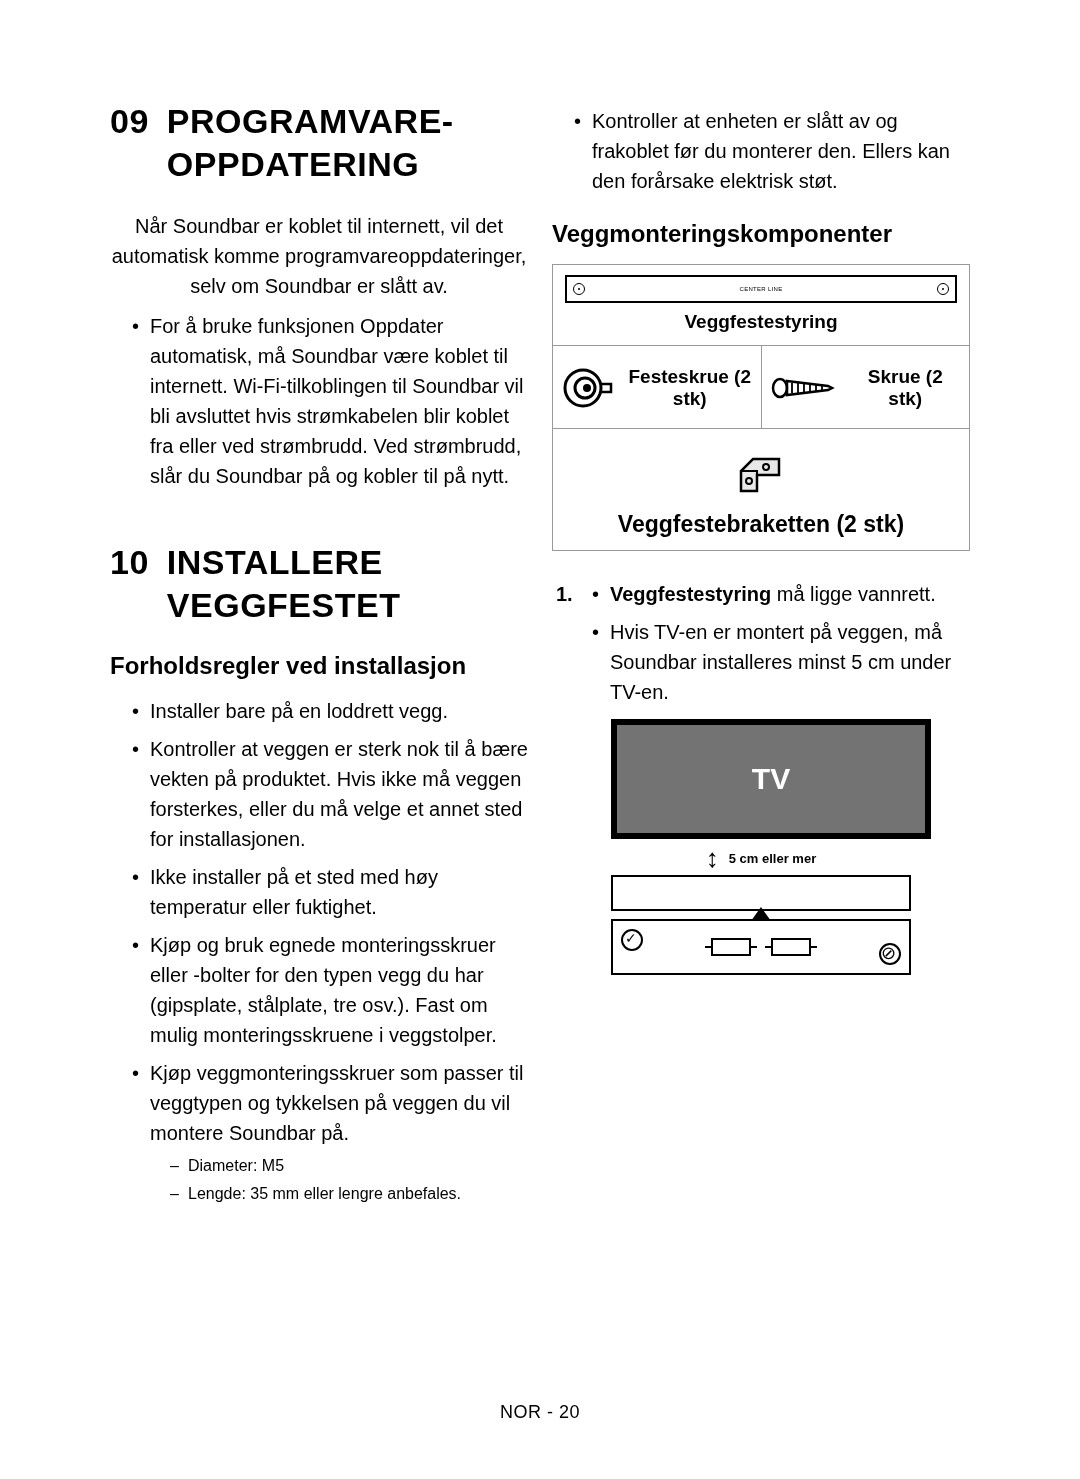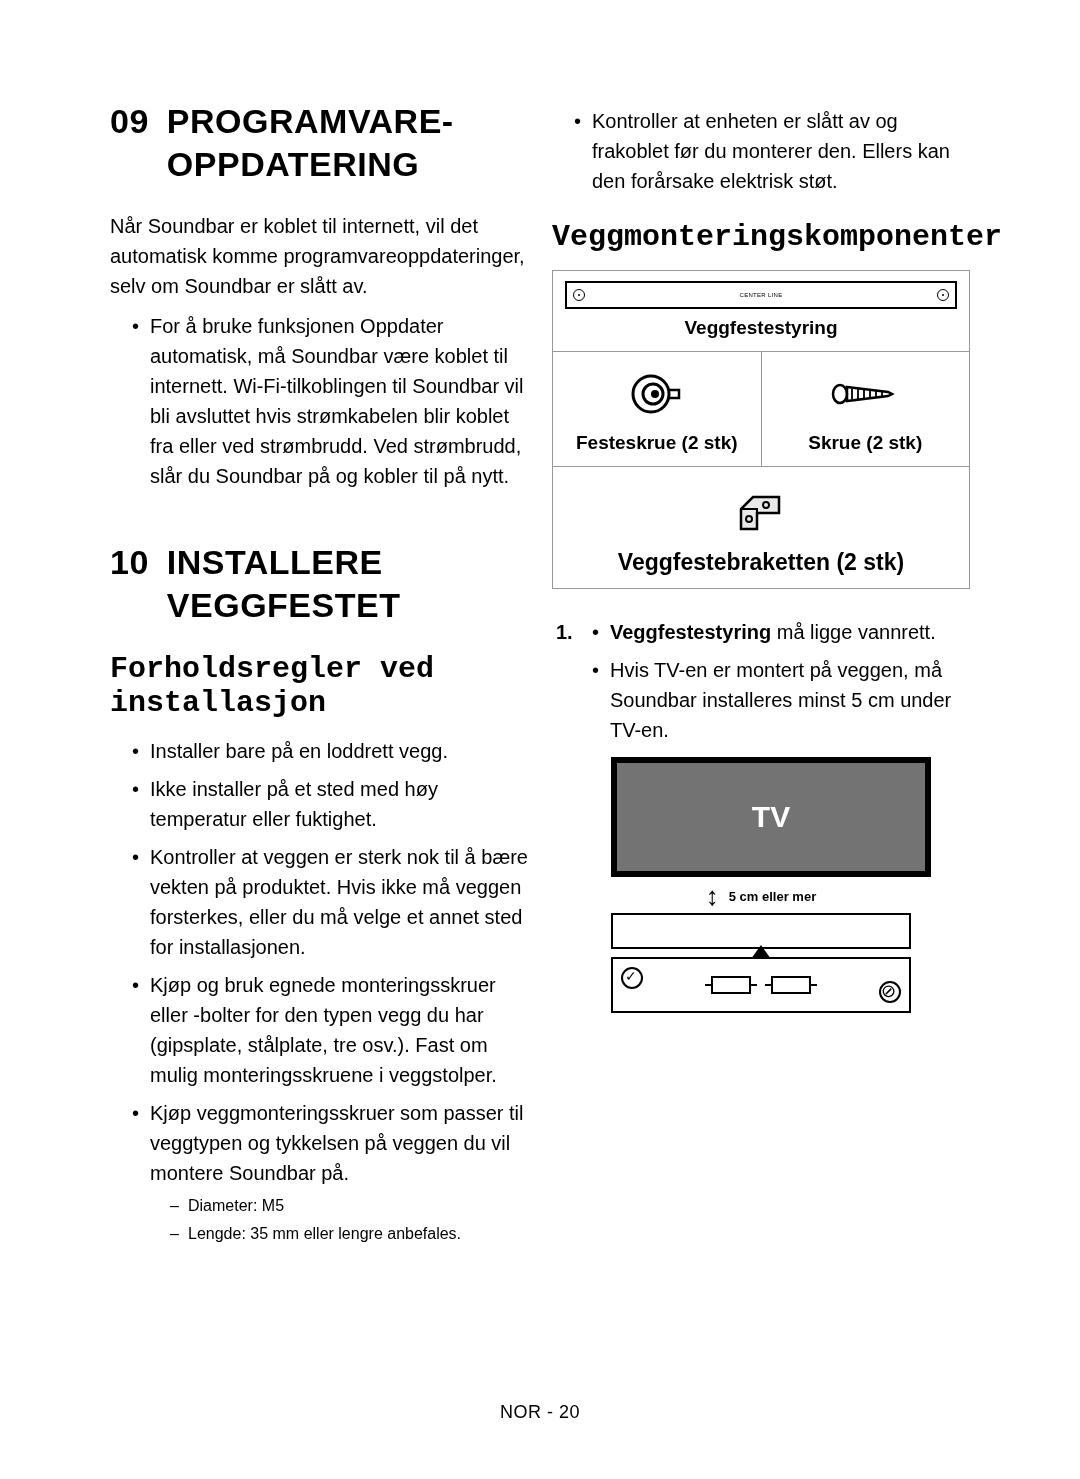--- a/index.html
+++ b/index.html
@@ -32,20 +32,21 @@
     margin-right: 18px;
     flex-shrink: 0;
   }
   h1.section-title .txt {
     display: inline-block;
   }
   .intro {
     font-size: 20px;
     line-height: 1.5;
     margin-bottom: 10px;
+    text-align: center;
   }
   ul.bullets {
     list-style: none;
     padding-left: 22px;
     margin-bottom: 24px;
   }
   ul.bullets > li {
     position: relative;
     font-size: 20px;
     line-height: 1.5;
@@ -71,25 +72,24 @@
     margin-bottom: 4px;
     padding-left: 18px;
   }
   ul.sub > li::before {
     content: "–";
     position: absolute;
     left: 0;
     top: 0;
   }
   h2.subhead {
-    font-size: 30px;
+    font-size: 24px;
     font-weight: 700;
     margin-bottom: 16px;
     margin-top: 8px;
-    font-family: Liberation Mono, monospace;
   }
   .spacer-lg { height: 26px; }
 
   
   .components-box {
     border: 1px solid #999;
     margin-bottom: 28px;
   }
   .comp-row {
     border-bottom: 1px solid #999;
@@ -131,21 +131,21 @@
     padding: 8px 0 12px 0;
   }
   .comp-pair {
     display: flex;
   }
   .comp-cell {
     flex: 1;
     border-right: 1px solid #999;
     padding: 14px 8px 12px 8px;
     display: flex;
-    flex-direction: column;
+    flex-direction: row;
     align-items: center;
     gap: 10px;
   }
   .comp-cell:last-child { border-right: none; }
   .comp-icon {
     height: 56px;
     display: flex;
     align-items: center;
     justify-content: center;
   }
@@ -308,22 +308,22 @@
 
     <h1 class="section-title">
       <span class="num">10</span>
       <span class="txt">INSTALLERE VEGGFESTET</span>
     </h1>
 
     <h2 class="subhead">Forholdsregler ved installasjon</h2>
 
     <ul class="bullets">
       <li>Installer bare på en loddrett vegg.</li>
+      <li>Kontroller at veggen er sterk nok til å bære vekten på produktet. Hvis ikke må veggen forsterkes, eller du må velge et annet sted for installasjonen.</li>
       <li>Ikke installer på et sted med høy temperatur eller fuktighet.</li>
-      <li>Kontroller at veggen er sterk nok til å bære vekten på produktet. Hvis ikke må veggen forsterkes, eller du må velge et annet sted for installasjonen.</li>
       <li>Kjøp og bruk egnede monteringsskruer eller -bolter for den typen vegg du har (gipsplate, stålplate, tre osv.). Fast om mulig monteringsskruene i veggstolper.</li>
       <li>
         <span>Kjøp veggmonteringsskruer som passer til veggtypen og tykkelsen på veggen du vil montere Soundbar på.</span>
         <ul class="sub">
           <li>Diameter: M5</li>
           <li>Lengde: 35 mm eller lengre anbefales.</li>
         </ul>
       </li>
     </ul>
 

